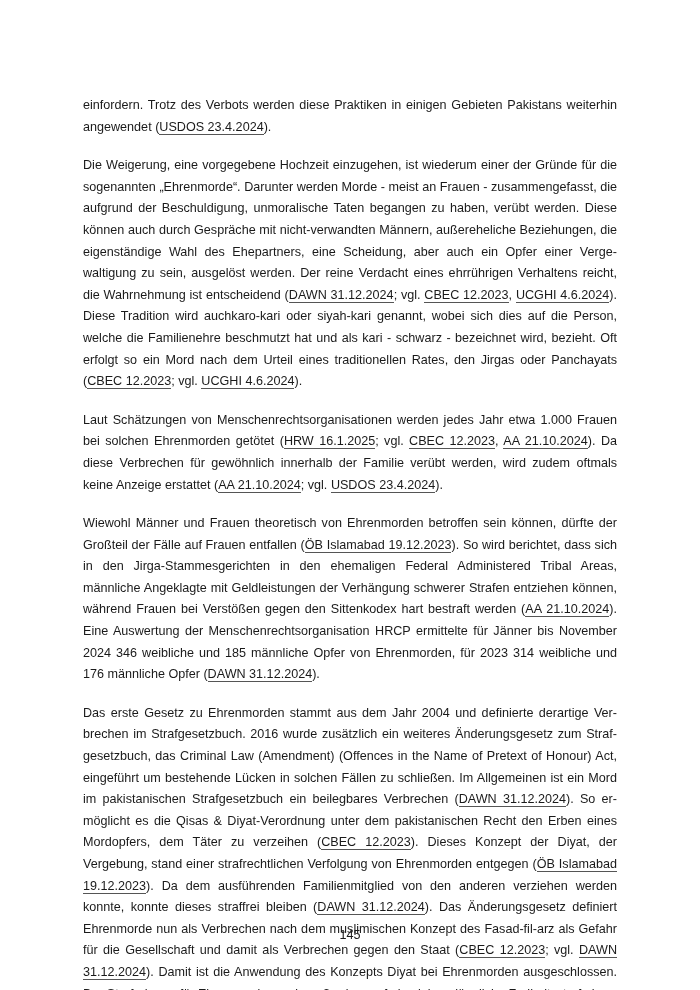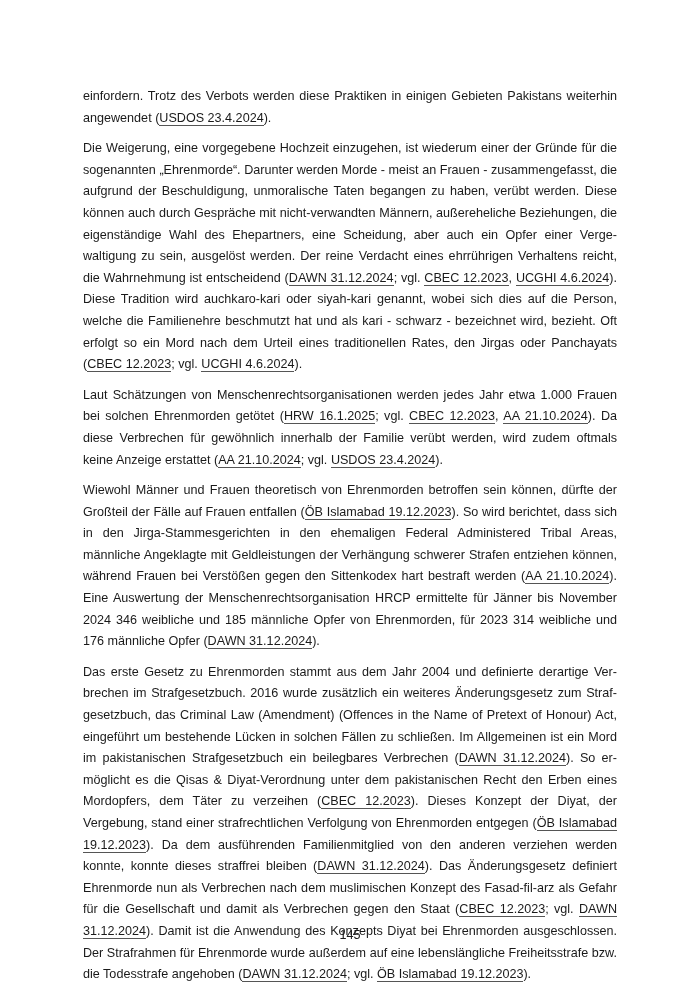--- a/index.html
+++ b/index.html
@@ -2,21 +2,21 @@
 <html><head>
 <meta charset="utf-8">
 <style>
   html, body { margin: 0; padding: 0; background: #ffffff; }
   body { width: 700px; height: 990px; position: relative; overflow: hidden; }
   .page {
     position: absolute; left: 83px; top: 78px; width: 534px;
     font-family: "Liberation Sans", sans-serif;
     font-size: 12.6px; line-height: 21.6px; color: #1a1a1a;
   }
-  .para { margin: 8px 0 9px 0; text-align: justify; hyphens: manual; }
+  .para { margin: 17px 0 9px 0; text-align: justify; hyphens: manual; }
   .cite { color: #1a1a1a; text-decoration: none; border-bottom: 1px solid #555; padding-bottom: 0; cursor: pointer; }
   .pagenum {
     position: absolute; left: 0; width: 700px; top: 928px; text-align: center;
     font-family: "Liberation Sans", sans-serif; font-size: 12.6px; color: #1a1a1a;
   }
 </style>
 </head>
 <body>
 
 <div class="page" id="doc">

